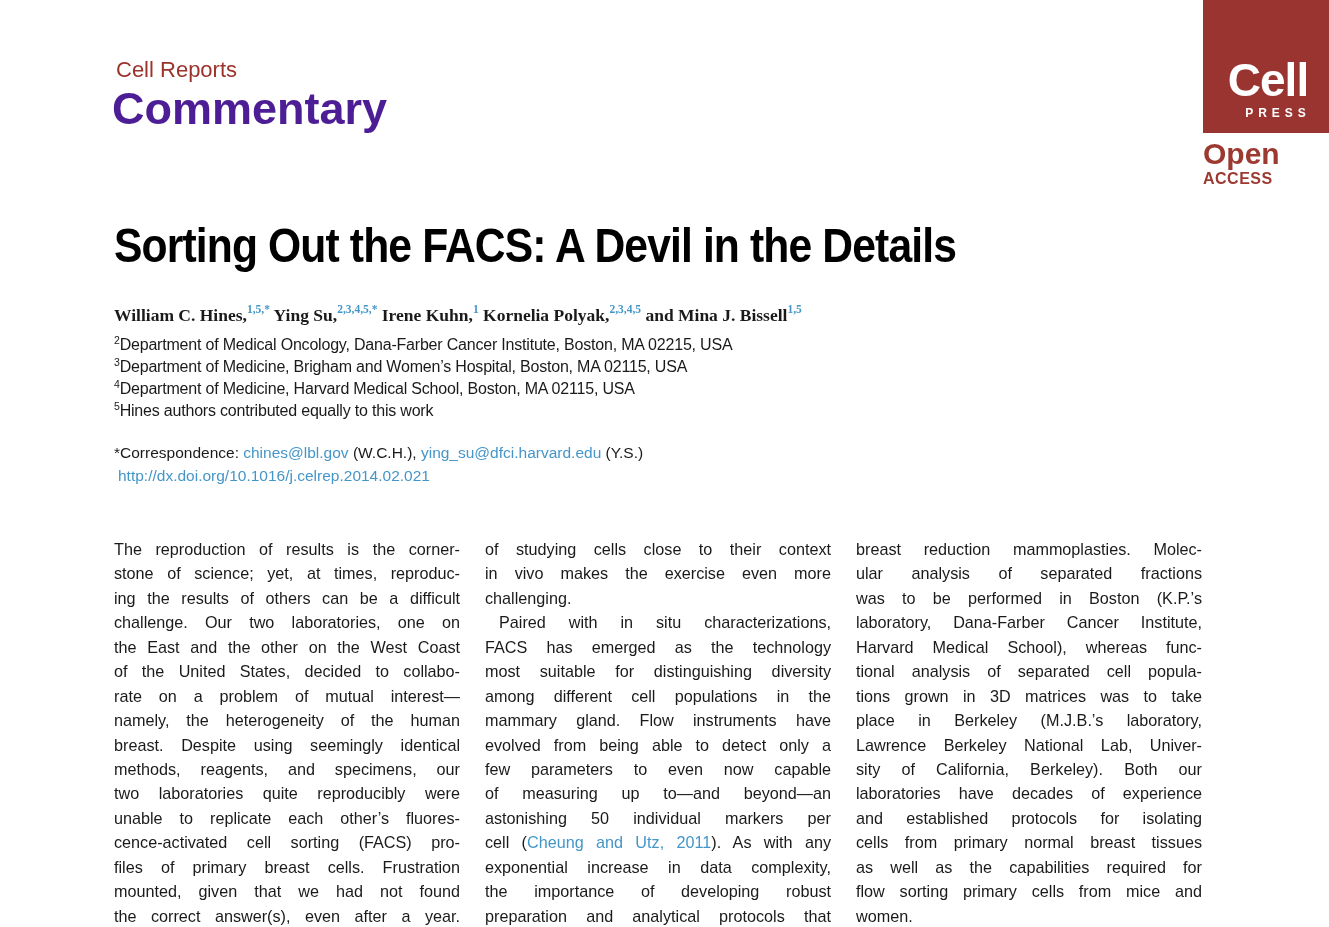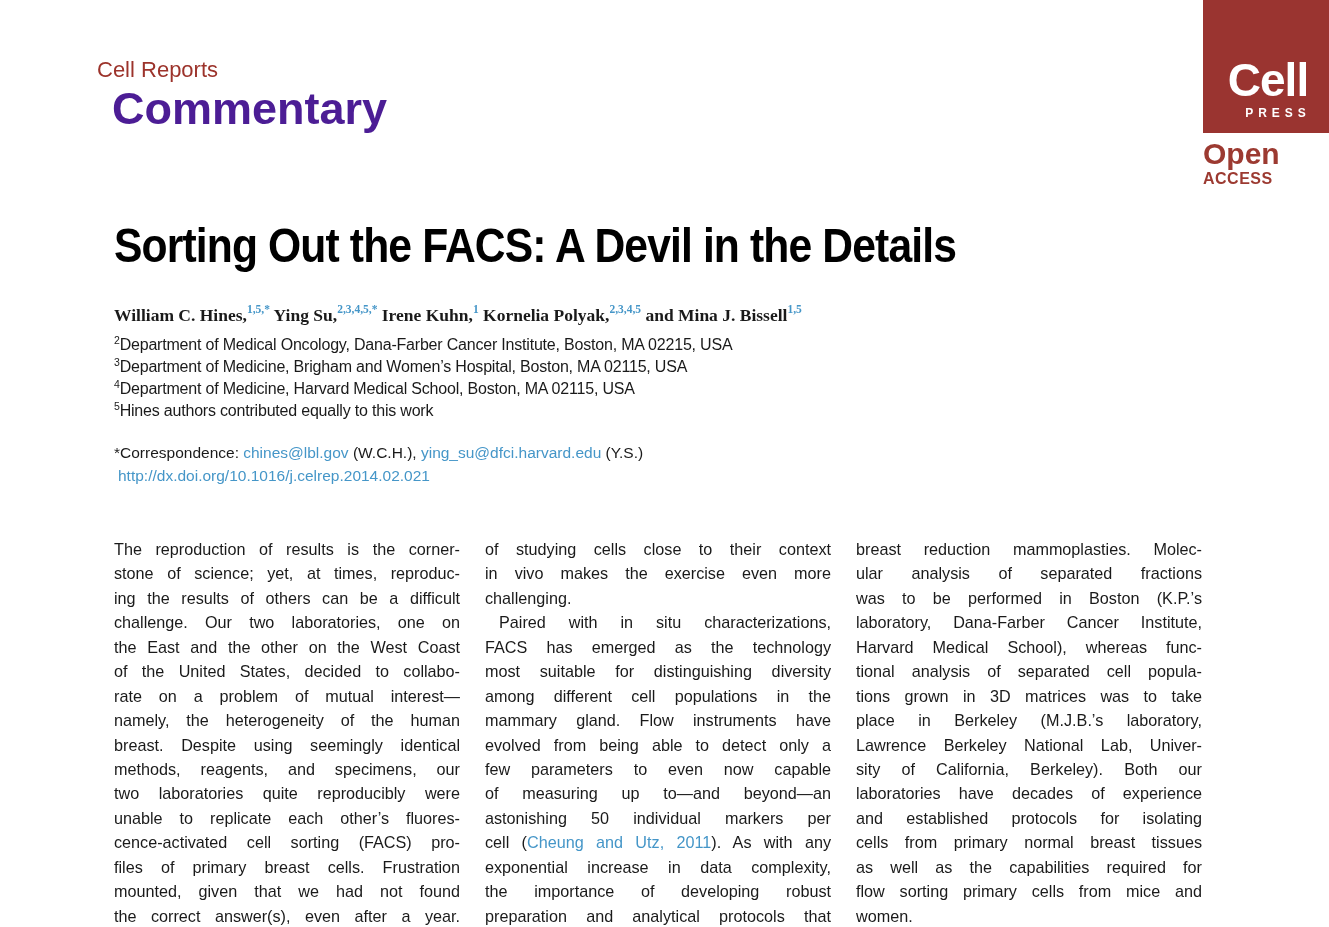--- a/index.html
+++ b/index.html
@@ -1,20 +1,20 @@
 <!DOCTYPE html>
 <html><head>
 <meta charset="utf-8">
 <style>
   html,body{margin:0;padding:0;background:#fff;}
   .page{position:relative;width:1329px;height:927px;background:#ffffff;overflow:hidden;
         font-family:"Liberation Sans","DejaVu Sans",sans-serif;color:#1a1a1a;}
 
   
-  .journal-name{position:absolute;left:97px;top:57px;font-size:22px;line-height:26px;color:#9c332b;}
+  .journal-name{position:absolute;left:116px;top:57px;font-size:22px;line-height:26px;color:#9c332b;}
   .article-type{position:absolute;left:112px;top:84px;font-size:45px;line-height:50px;
                 font-weight:bold;color:#4c1d95;}
 
   
   .logo-box{position:absolute;left:1203px;top:0;width:130px;height:133px;background:#9a3430;
             color:#ffffff;text-align:center;}
   .logo-cell{font-size:46px;font-weight:bold;letter-spacing:-1px;line-height:1;margin-top:57px;}
   .logo-press{font-size:12px;font-weight:bold;letter-spacing:5px;padding-left:20px;margin-top:3px;}
   .open-access{position:absolute;left:1203px;top:138px;width:126px;text-align:left;color:#9c3a31;}
   .open{font-size:30px;font-weight:bold;line-height:32px;}

